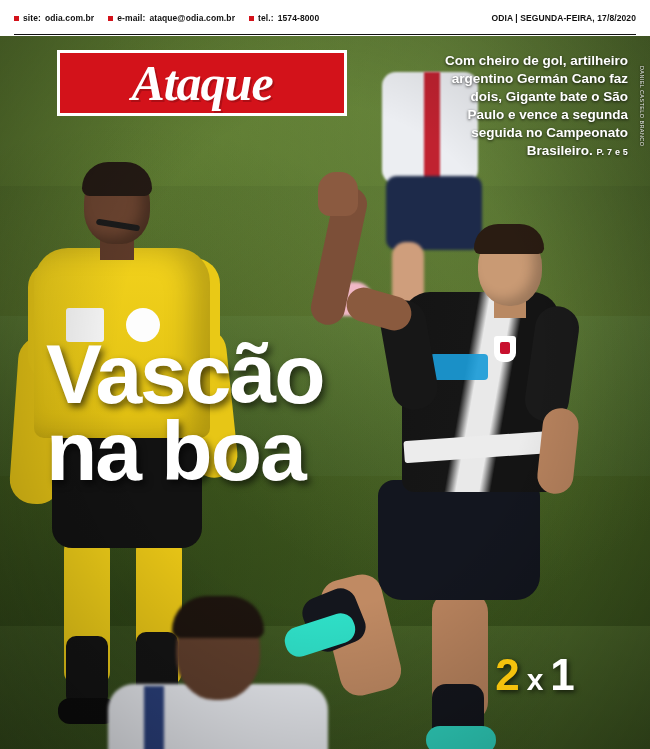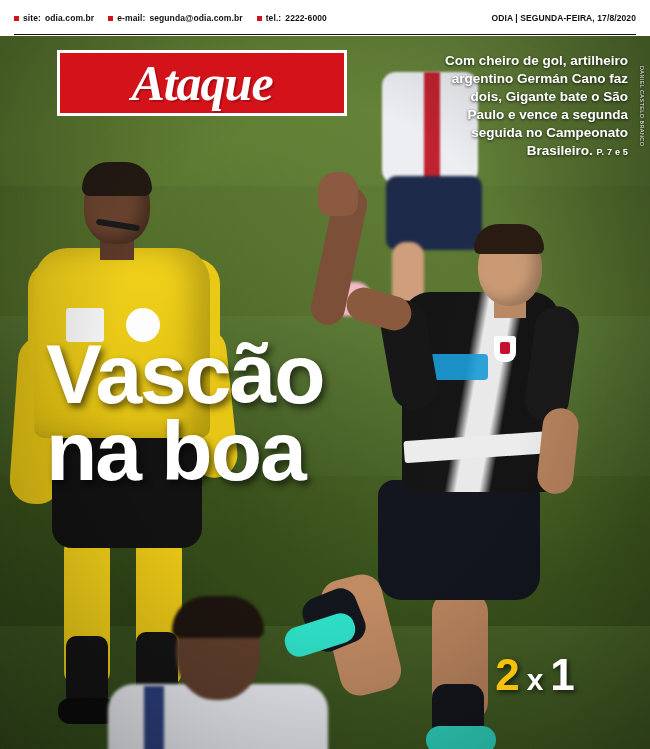--- a/index.html
+++ b/index.html
@@ -285,26 +285,26 @@
   <div class="topbar">
     <div class="contact-group">
       <span class="contact-item">
         <i class="sq"></i>
         <span class="lbl">site:</span>
         <span class="val">odia.com.br</span>
       </span>
       <span class="contact-item">
         <i class="sq"></i>
         <span class="lbl">e-mail:</span>
-        <span class="val">segunda@odia.com.br</span>
+        <span class="val">ataque@odia.com.br</span>
       </span>
       <span class="contact-item">
         <i class="sq"></i>
         <span class="lbl">tel.:</span>
-        <span class="val">2222-6000</span>
+        <span class="val">1574-8000</span>
       </span>
     </div>
     <div class="topbar-right">ODIA | SEGUNDA-FEIRA, 17/8/2020</div>
   </div>
   <div class="topbar-rule"></div>
 
   <div class="photo">
     <div class="turf-band b1"></div>
     <div class="turf-band b2"></div>
     <div class="turf-band b3"></div>

